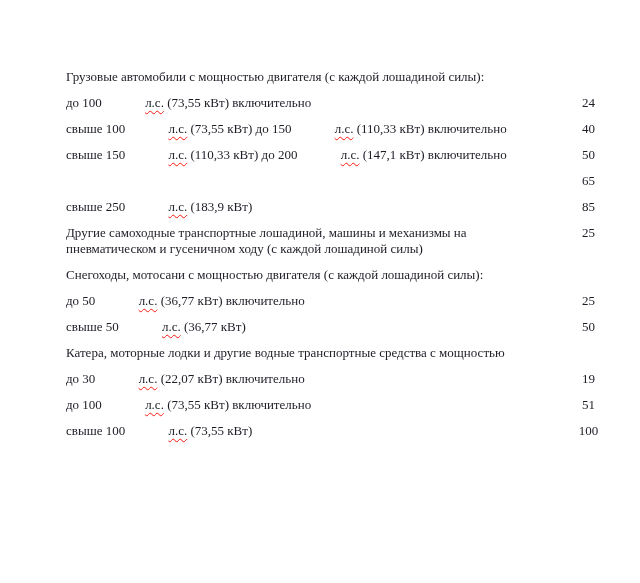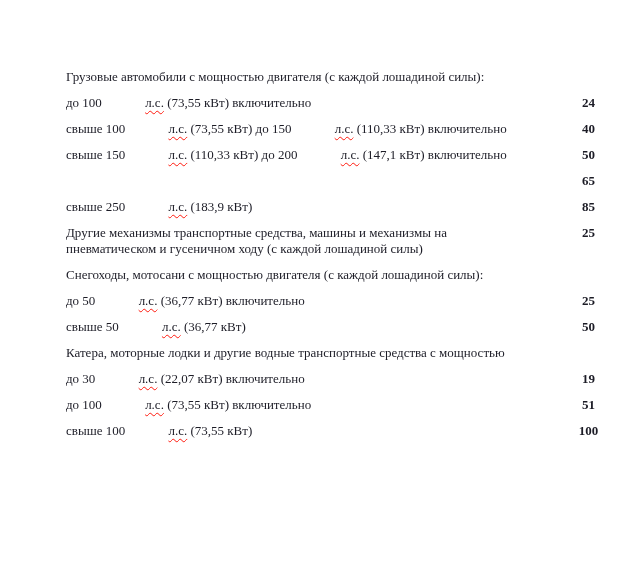--- a/index.html
+++ b/index.html
@@ -38,21 +38,20 @@
     line-height: 16px;
     white-space: nowrap;
   }
   .row .value {
     position: absolute;
     top: 0;
     left: 495px;
     width: 55px;
     text-align: center;
     line-height: 16px;
-    font-weight: bold;
   }
   .spell {
     text-decoration-line: underline;
     text-decoration-style: wavy;
     text-decoration-color: #ff1a0e;
     text-decoration-thickness: 1px;
     text-underline-offset: 3px;
     text-decoration-skip-ink: none;
     margin-left: 40px;
   }
@@ -89,21 +88,21 @@
         <span class="value">65</span>
       </div>
       <div class="row">
         <div class="text">
           <span class="line">свыше 250 <span class="spell">л.с.</span> (183,9 кВт)</span>
         </div>
         <span class="value">85</span>
       </div>
       <div class="row">
         <div class="text">
-          <span class="line">Другие механизмы транспортные средства, машины и механизмы на</span>
+          <span class="line">Другие самоходные транспортные лошадиной, машины и механизмы на</span>
           <span class="line">пневматическом и гусеничном ходу (с каждой лошадиной силы)</span>
         </div>
         <span class="value">25</span>
       </div>
       <div class="row">
         <div class="text">
           <span class="line">Снегоходы, мотосани с мощностью двигателя (с каждой лошадиной силы):</span>
         </div>
       </div>
       <div class="row">

